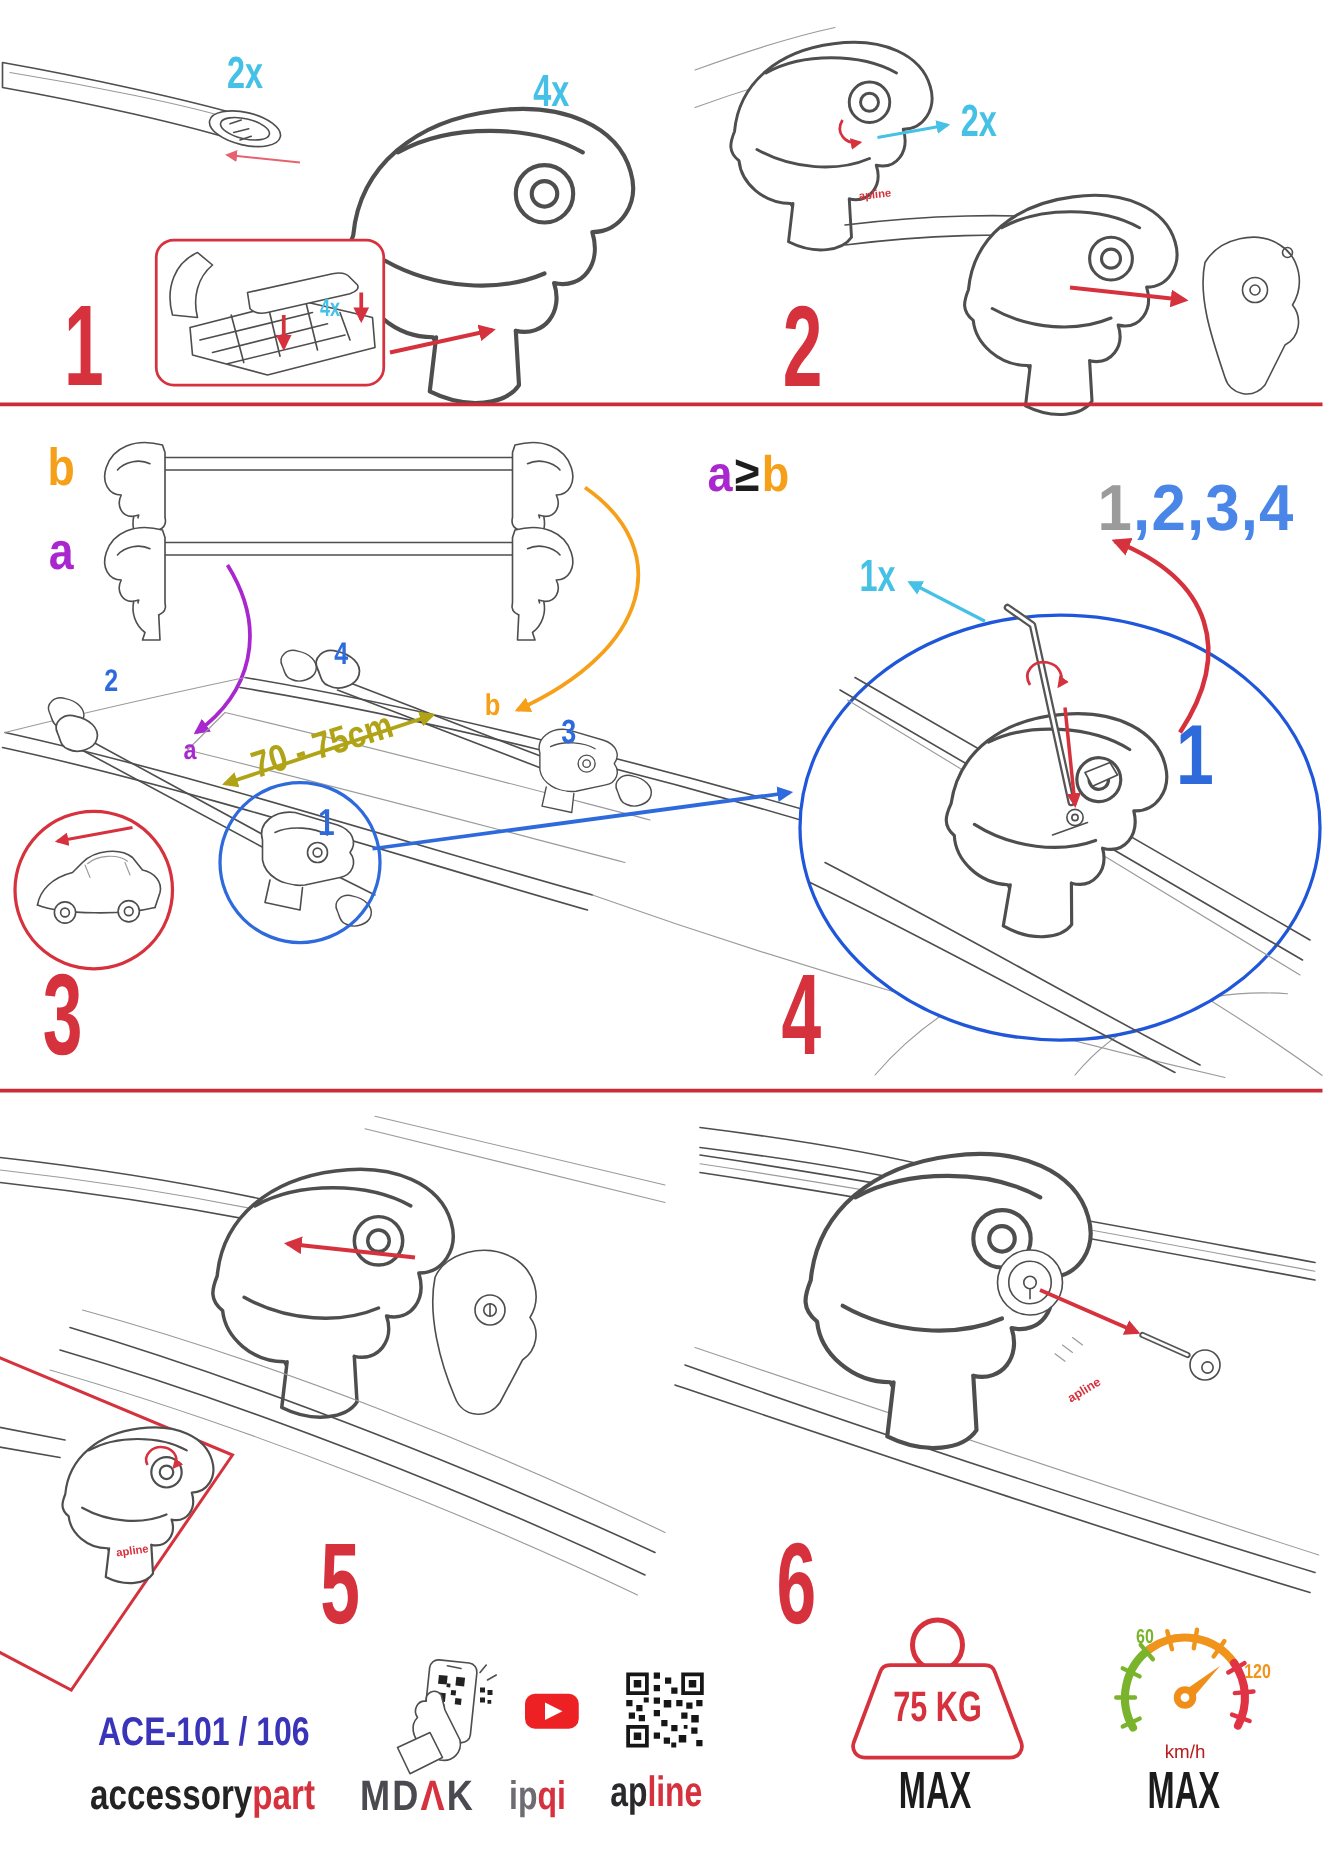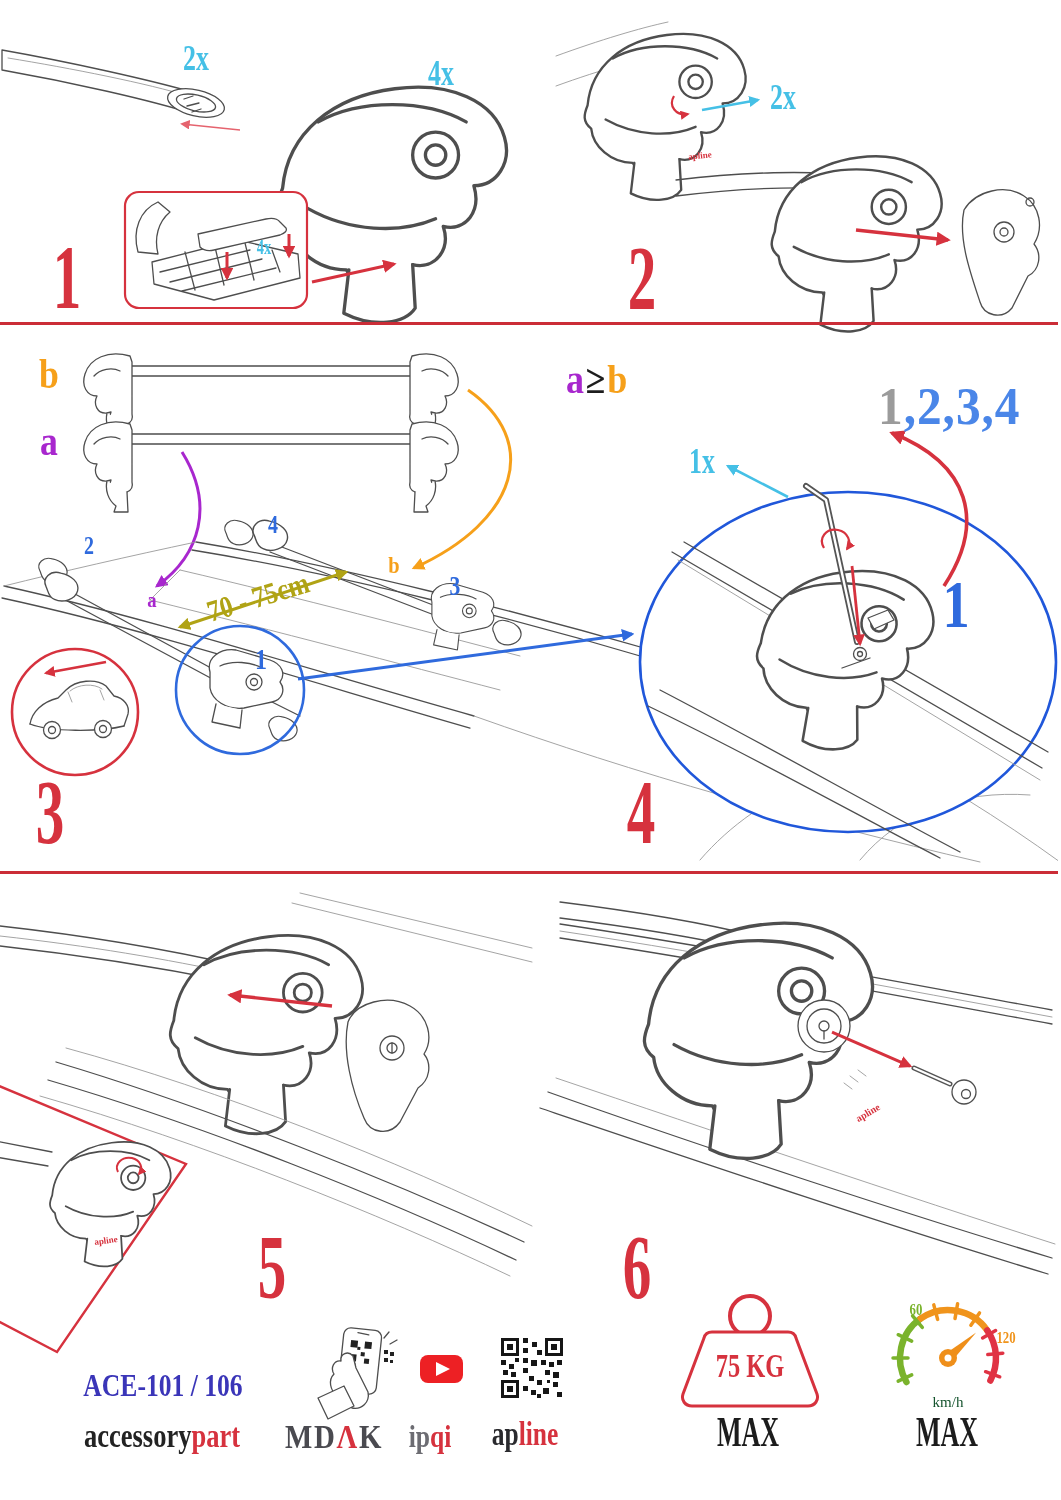--- a/index.html
+++ b/index.html
@@ -1,17 +1,17 @@
 <!DOCTYPE html>
 <html><head>
 <meta charset="utf-8">
 <style>
   html,body{margin:0;padding:0;background:#fff;}
   #sheet{position:relative;width:1058px;height:1500px;background:#fff;overflow:hidden;
-         font-family:Liberation Serif, serif;}
+         font-family:Liberation Sans, sans-serif;}
   #art{position:absolute;left:0;top:0;z-index:1;}
   .ln{fill:none;stroke:#4e4e4e;stroke-width:1.3;stroke-linecap:round;stroke-linejoin:round;}
   .fw{fill:#fff;stroke:#4e4e4e;stroke-width:1.3;stroke-linejoin:round;stroke-linecap:round;}
   .thn{fill:none;stroke:#9a9a9a;stroke-width:.9;stroke-linecap:round;}
   .divider{position:absolute;left:0;width:1061px;height:3px;background:#cb2d37;z-index:4;}
   .lbl{position:absolute;line-height:1;white-space:nowrap;z-index:6;font-weight:700;}
   .stepnum{font-size:92px;color:#d6323e;transform:translate(-50%,-50%) scaleX(.62);}
   .qty{font-size:36px;color:#45c0e6;transform:translate(-50%,-50%) scaleX(.72);}
   .bluepos{color:#2f6add;}
   .logo-sm{color:#d6323e;font-size:10px;}
@@ -371,15 +371,15 @@
   <div class="lbl" style="left:430px;top:1436px;font-size:32px;font-weight:600;transform:translate(-50%,-50%) scaleX(.8)">
     <span style="color:#6c6c72">ip</span><span style="color:#d6323e">qi</span>
   </div>
   <div class="lbl" style="left:525px;top:1434px;font-size:34px;transform:translate(-50%,-50%) scaleX(.75)">
     <span style="color:#2a2a2e">ap</span><span style="color:#d6323e">line</span>
   </div>
   <div class="lbl" style="left:750px;top:1366px;font-size:34px;color:#d6323e;transform:translate(-50%,-50%) scaleX(.72)">75 KG</div>
   <div class="lbl" style="left:748px;top:1432px;font-size:42px;color:#1c1c1c;transform:translate(-50%,-50%) scaleX(.62)">MAX</div>
   <div class="lbl" style="left:916px;top:1310px;font-size:16px;color:#7ab32c;transform:translate(-50%,-50%) scaleX(.8)">60</div>
   <div class="lbl" style="left:1006px;top:1338px;font-size:16px;color:#f0941c;transform:translate(-50%,-50%) scaleX(.8)">120</div>
-  <div class="lbl" style="left:948px;top:1402px;font-size:15px;font-weight:500;color:#14532d;transform:translate(-50%,-50%)">km/h</div>
+  <div class="lbl" style="left:948px;top:1402px;font-size:15px;font-weight:500;color:#b91c1c;transform:translate(-50%,-50%)">km/h</div>
   <div class="lbl" style="left:947px;top:1432px;font-size:42px;color:#1c1c1c;transform:translate(-50%,-50%) scaleX(.62)">MAX</div>
 </div>
 
 </body></html>

